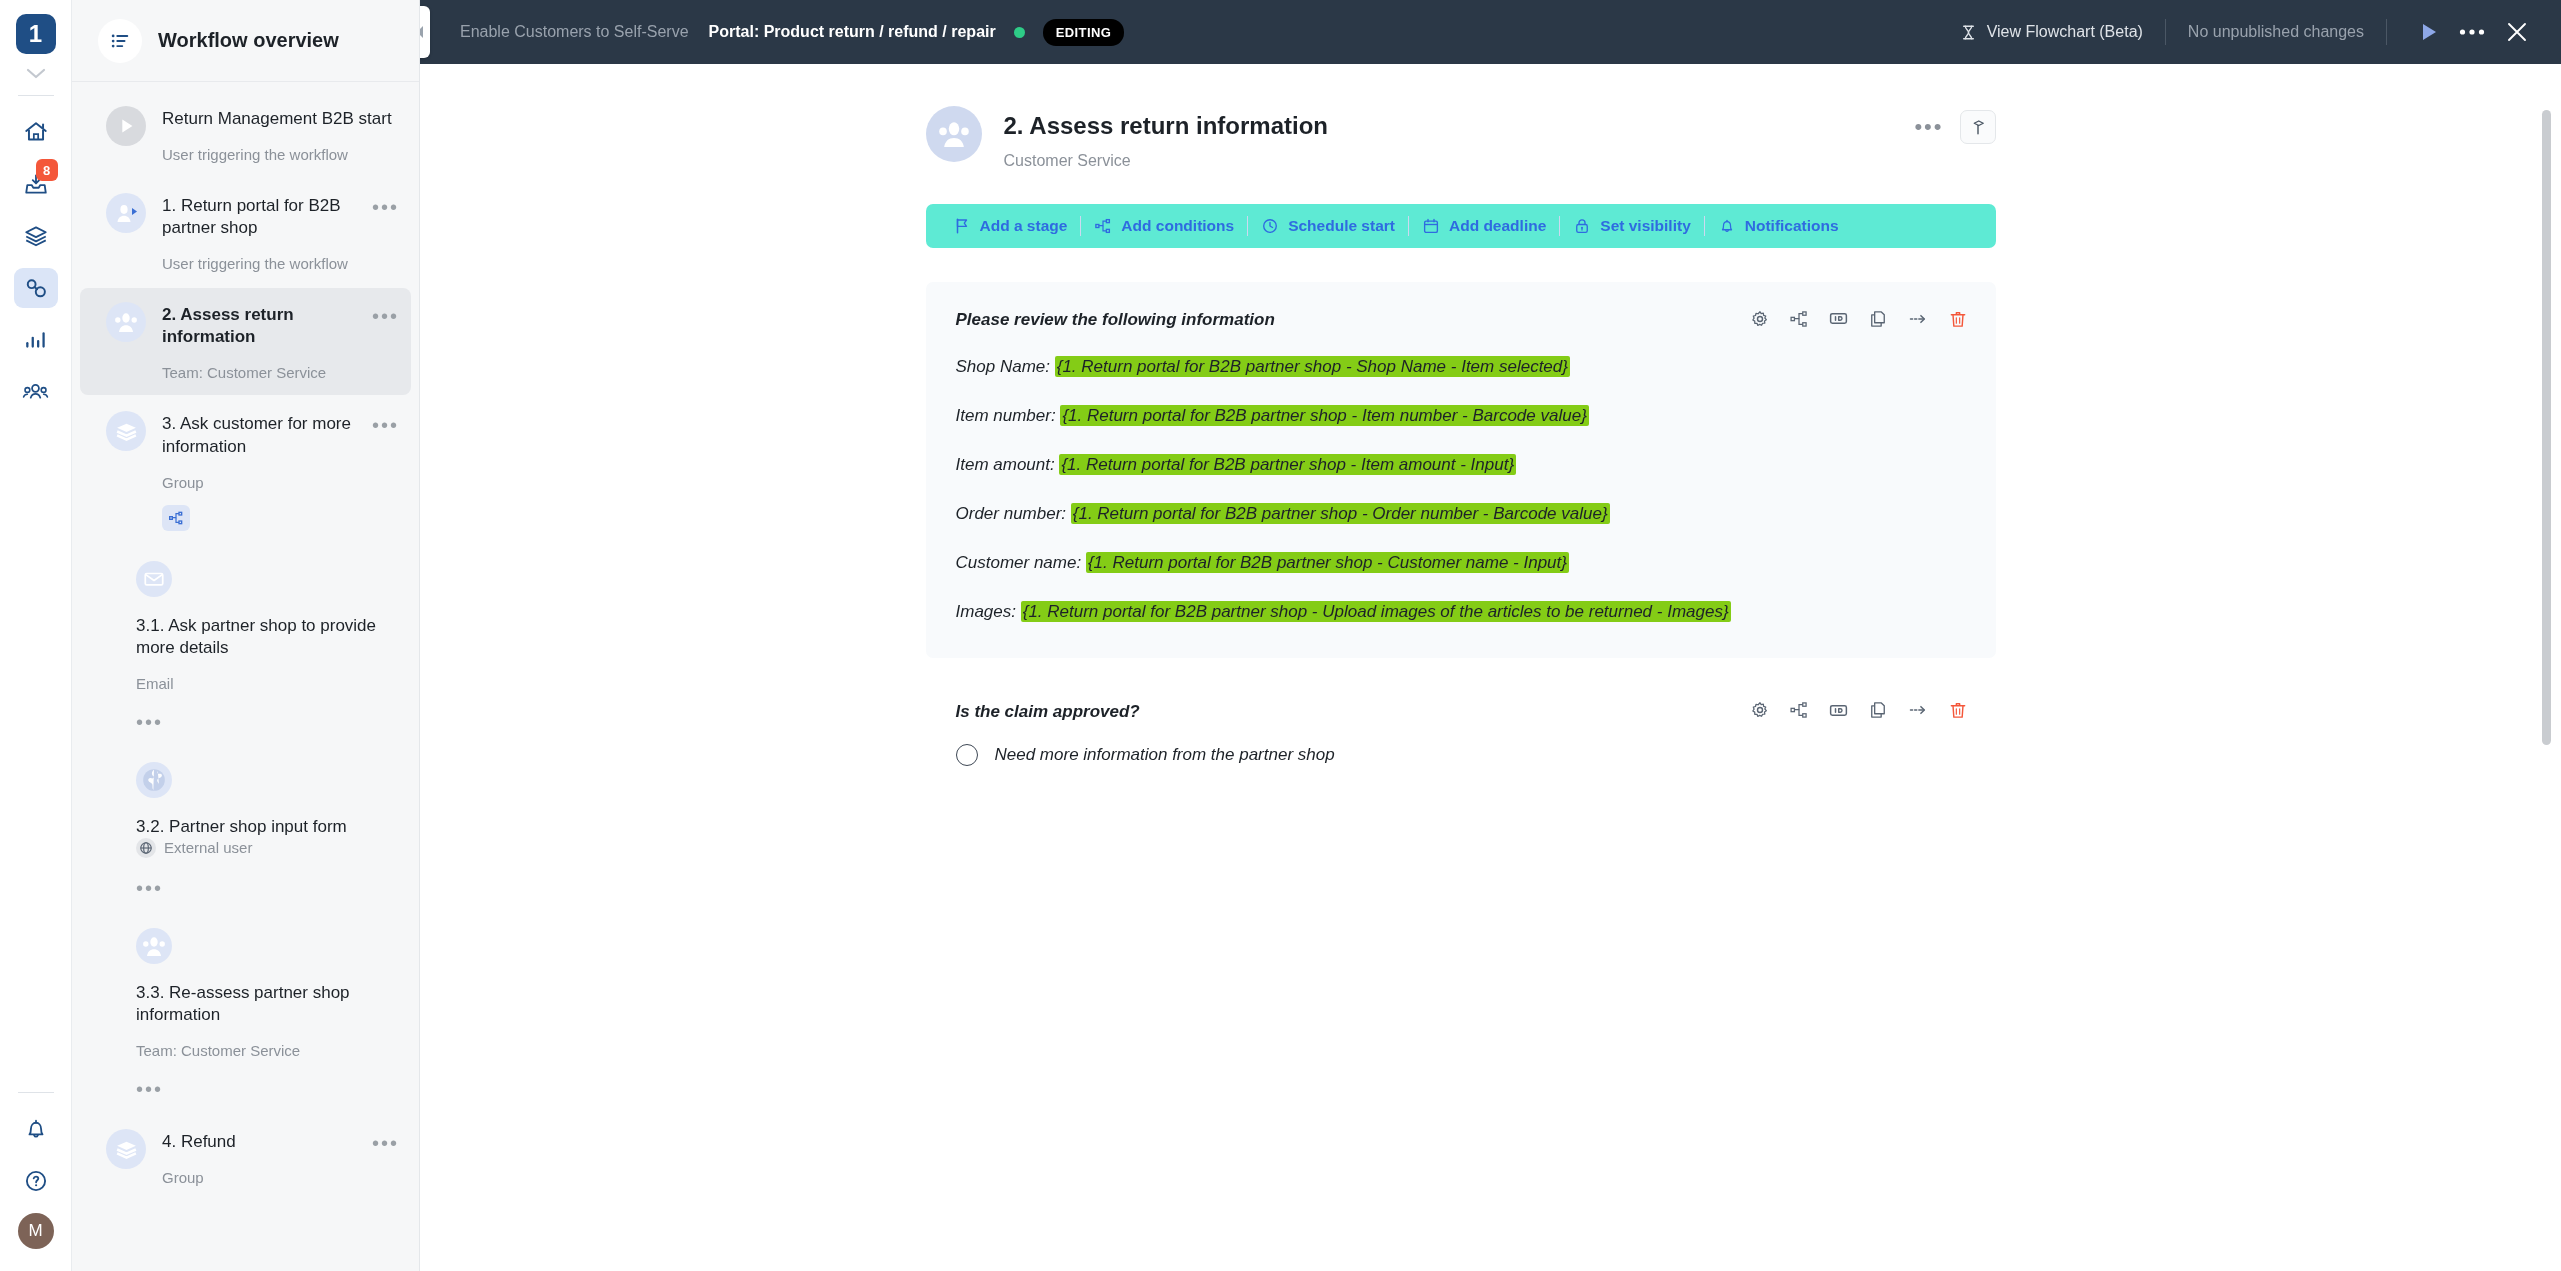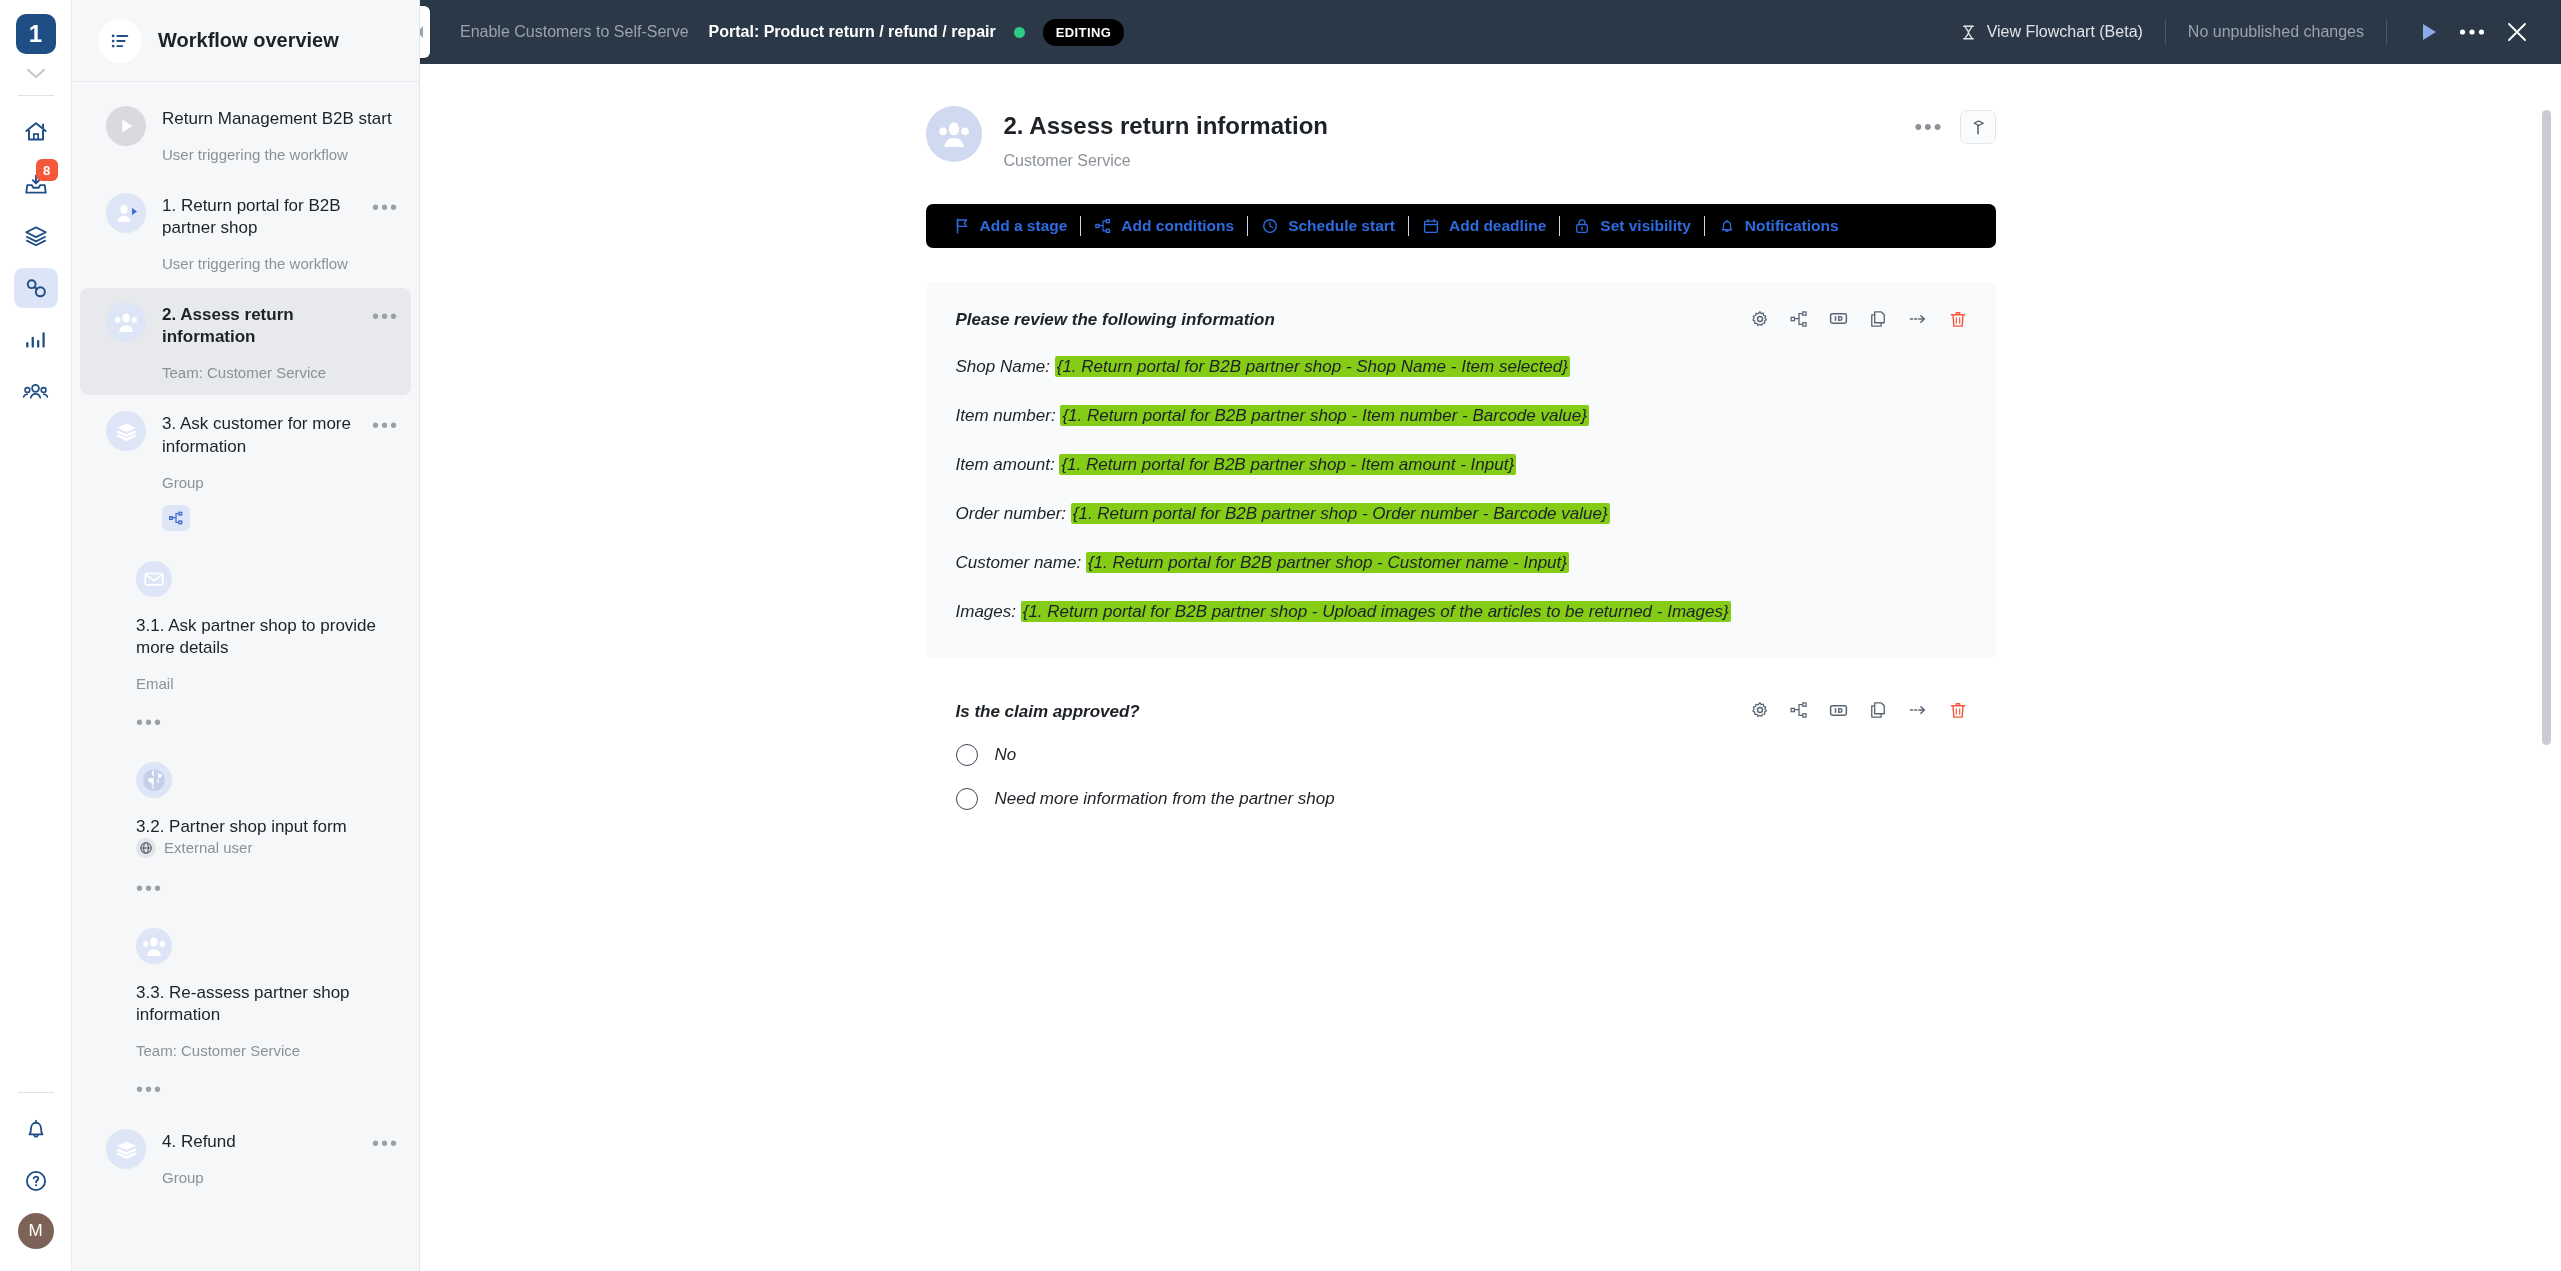--- a/index.html
+++ b/index.html
@@ -161,21 +161,21 @@
   .task-head-actions { position: absolute; right: 0; top: 4px; display: flex; align-items: center; gap: 16px; }
   .head-dots { color: #8b9199; font-size: 22px; letter-spacing: 2px; line-height: 1; }
   .hammer-btn {
     width: 36px; height: 34px; border-radius: 7px;
     border: 1px solid #e4e7ea; background: #fafbfc;
     display: flex; align-items: center; justify-content: center;
   }
 
   .toolbar {
     margin-top: 34px;
-    background: #000000; border-radius: 7px;
+    background: #5eead4; border-radius: 7px;
     height: 44px; display: flex; align-items: center;
     padding: 0 14px;
   }
   .tool-btn {
     display: flex; align-items: center; gap: 9px;
     color: #2f6be0; font-size: 15.5px; font-weight: bold;
     padding: 0 13px; white-space: nowrap;
   }
   .tool-sep { width: 1px; height: 20px; background: #ccd9f0; }
 
@@ -692,24 +692,20 @@
                 <path d="M4 6.8 H20" stroke="currentColor" stroke-width="1.7" stroke-linecap="round"></path>
                 <path d="M10 6.8 V4.4 H14 V6.8" stroke="currentColor" stroke-width="1.7" stroke-linejoin="round"></path>
                 <path d="M6 6.8 L7 20.5 H17 L18 6.8" stroke="currentColor" stroke-width="1.7" stroke-linejoin="round"></path>
                 <path d="M10 10.5 V17 M14 10.5 V17" stroke="currentColor" stroke-width="1.4" stroke-linecap="round"></path>
               </svg>
             </div>
           </div>
           <div id="options">
               <div class="radio-row">
                 <div class="radio-circle"></div>
-                <div class="radio-label">No</div>
-              </div>
-              <div class="radio-row">
-                <div class="radio-circle"></div>
                 <div class="radio-label">Need more information from the partner shop</div>
               </div>
             </div>
         </div>
 
       </div>
 
       <div class="scrollbar-track">
         <div class="scrollbar-thumb"></div>
       </div>

